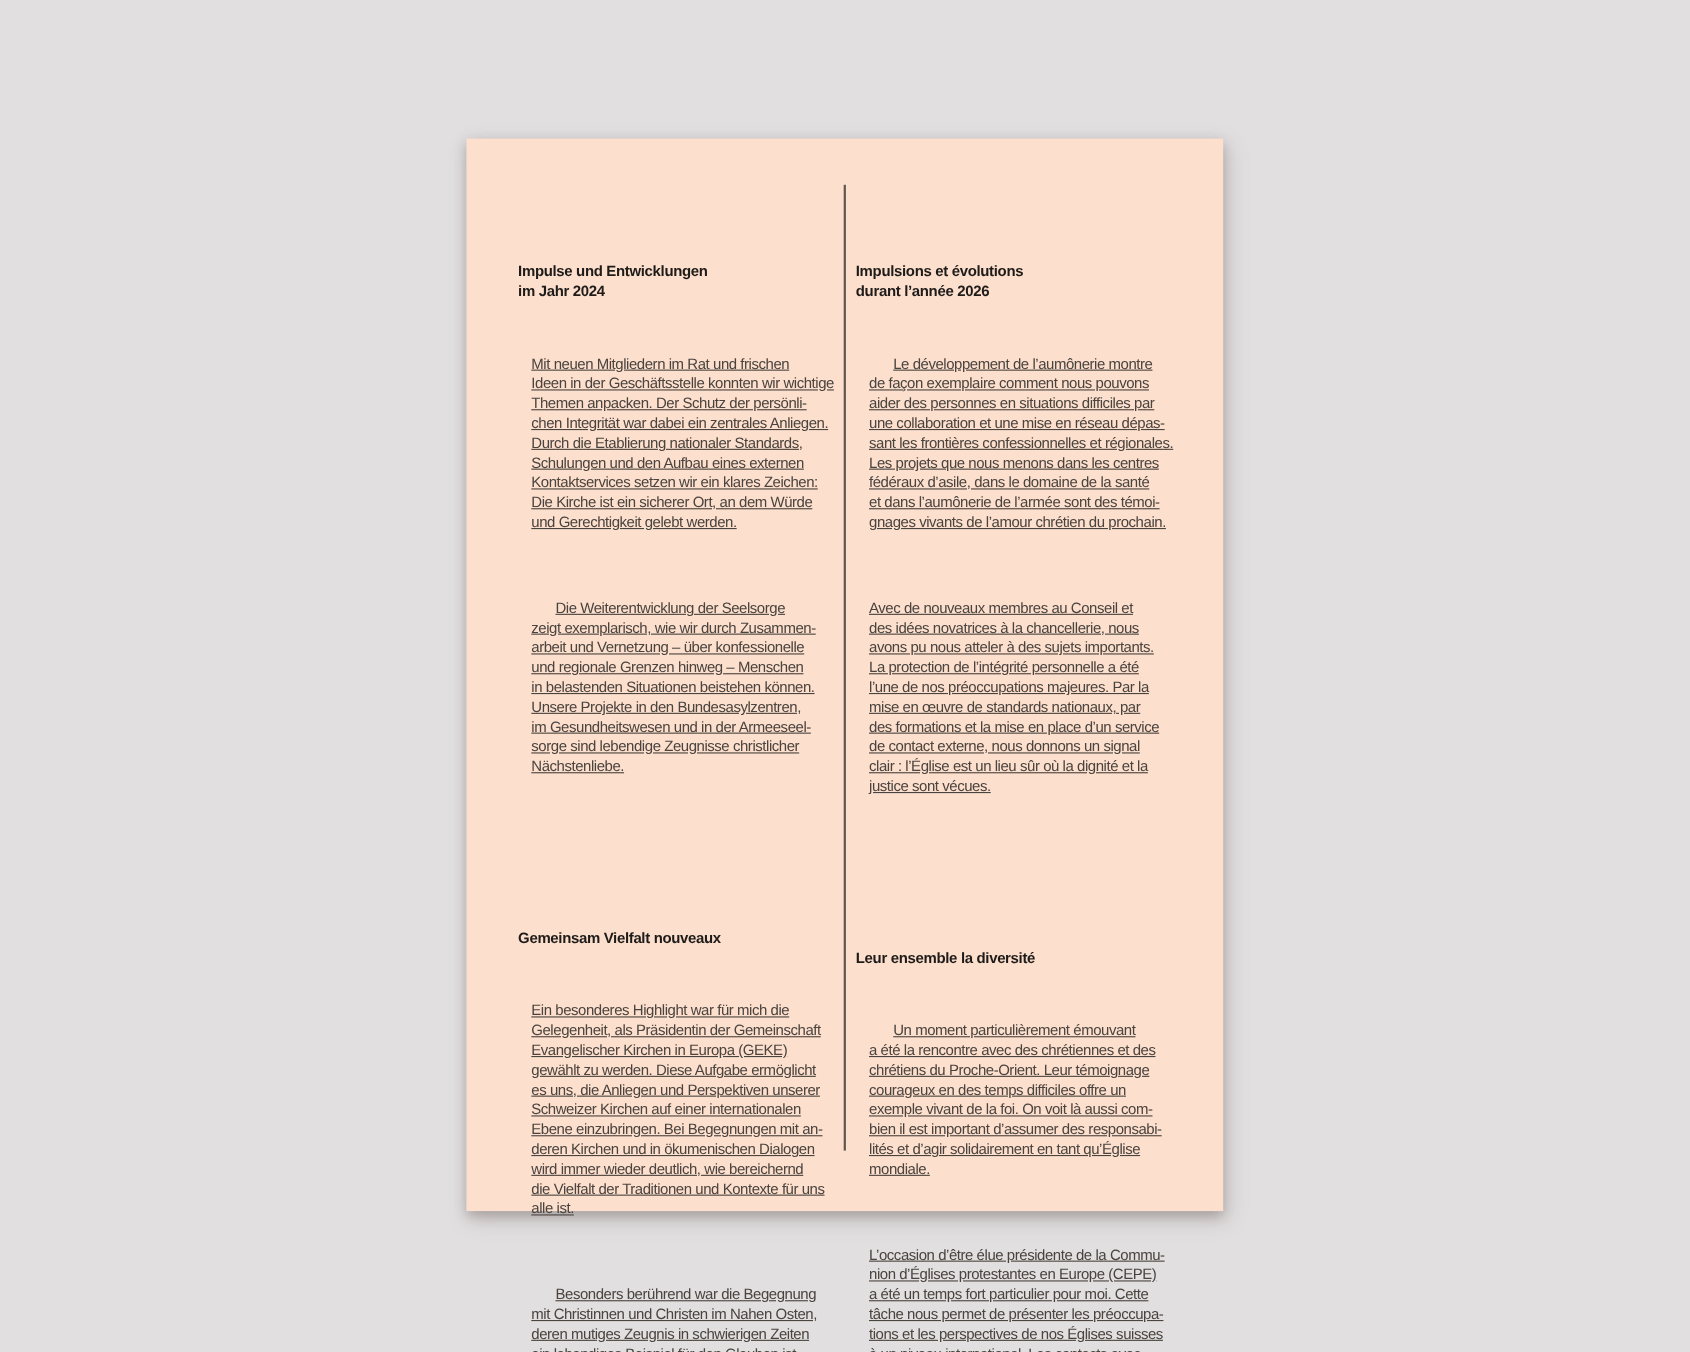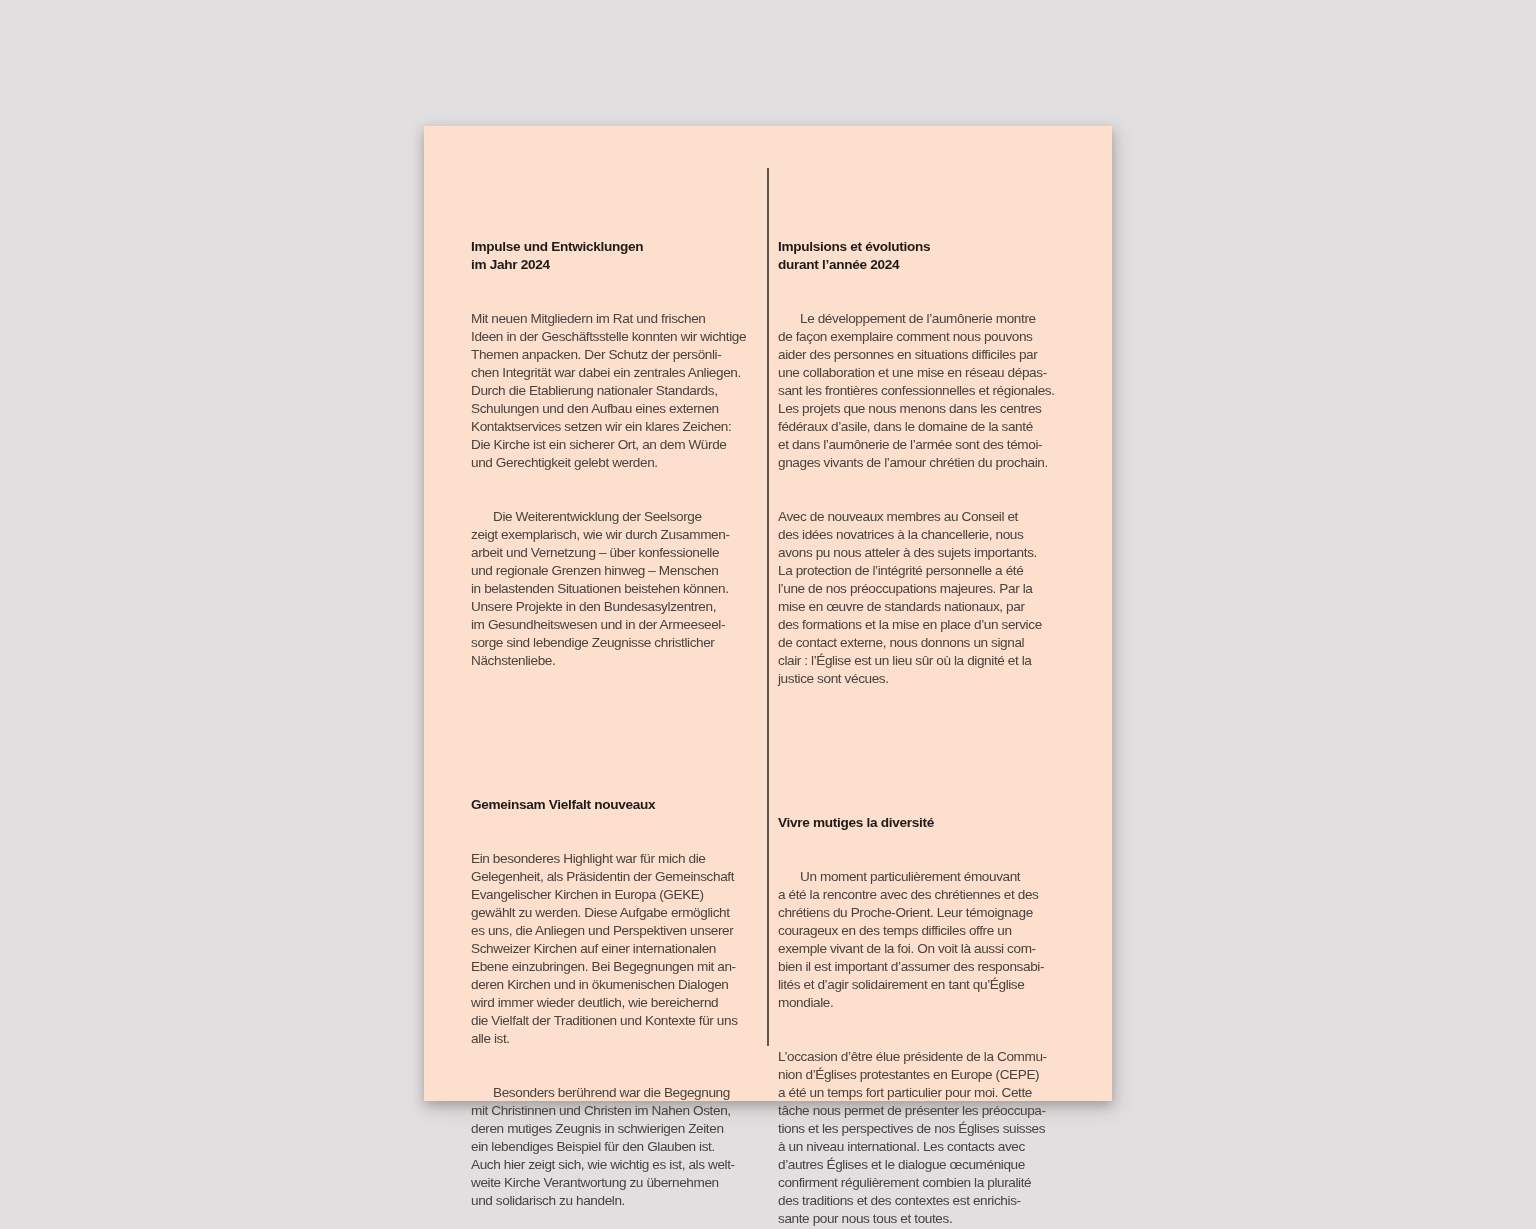--- a/index.html
+++ b/index.html
@@ -49,21 +49,21 @@
   }
   .sec + .sec { margin-top: 18px; }
   .heading {
     margin: 0;
     font-size: 13.6px;
     line-height: 18px;
     font-weight: bold;
     letter-spacing: -0.3px;
     color: var(--heading);
   }
-  .para { margin: 0; }
+  .para { margin: 12px; text-decoration: underline; }
   .para.indent { text-indent: 22px; }
 </style>
 </head>
 <body>
 
 <div class="stage">
   <div class="paper">
 
     <article class="col col-de" lang="de">
       <section class="sec">
@@ -110,21 +110,21 @@
 und solidarisch zu handeln.</p>
       </section>
       
     </article>
 
     <div class="divider"></div>
 
     <article class="col col-fr" lang="fr">
       <section class="sec">
         <h2 class="heading">Impulsions et évolutions
-durant l’année 2024</h2>
+durant l’année 2026</h2>
         <p class="para indent">Le développement de l’aumônerie montre
 de façon exemplaire comment nous pouvons
 aider des personnes en situations difficiles par
 une collaboration et une mise en réseau dépas-
 sant les frontières confessionnelles et régionales.
 Les projets que nous menons dans les centres
 fédéraux d’asile, dans le domaine de la santé
 et dans l’aumônerie de l’armée sont des témoi-
 gnages vivants de l’amour chrétien du prochain.</p>
         <p class="para">Avec de nouveaux membres au Conseil et
@@ -132,21 +132,21 @@
 avons pu nous atteler à des sujets importants.
 La protection de l’intégrité personnelle a été
 l’une de nos préoccupations majeures. Par la
 mise en œuvre de standards nationaux, par
 des formations et la mise en place d’un service
 de contact externe, nous donnons un signal
 clair : l’Église est un lieu sûr où la dignité et la
 justice sont vécues.</p>
       </section>
       <section class="sec">
-        <h2 class="heading">Vivre mutiges la diversité</h2>
+        <h2 class="heading">Leur ensemble la diversité</h2>
         <p class="para indent">Un moment particulièrement émouvant
 a été la rencontre avec des chrétiennes et des
 chrétiens du Proche-Orient. Leur témoignage
 courageux en des temps difficiles offre un
 exemple vivant de la foi. On voit là aussi com-
 bien il est important d’assumer des responsabi-
 lités et d’agir solidairement en tant qu’Église
 mondiale.</p>
         <p class="para">L’occasion d’être élue présidente de la Commu-
 nion d’Églises protestantes en Europe (CEPE)

